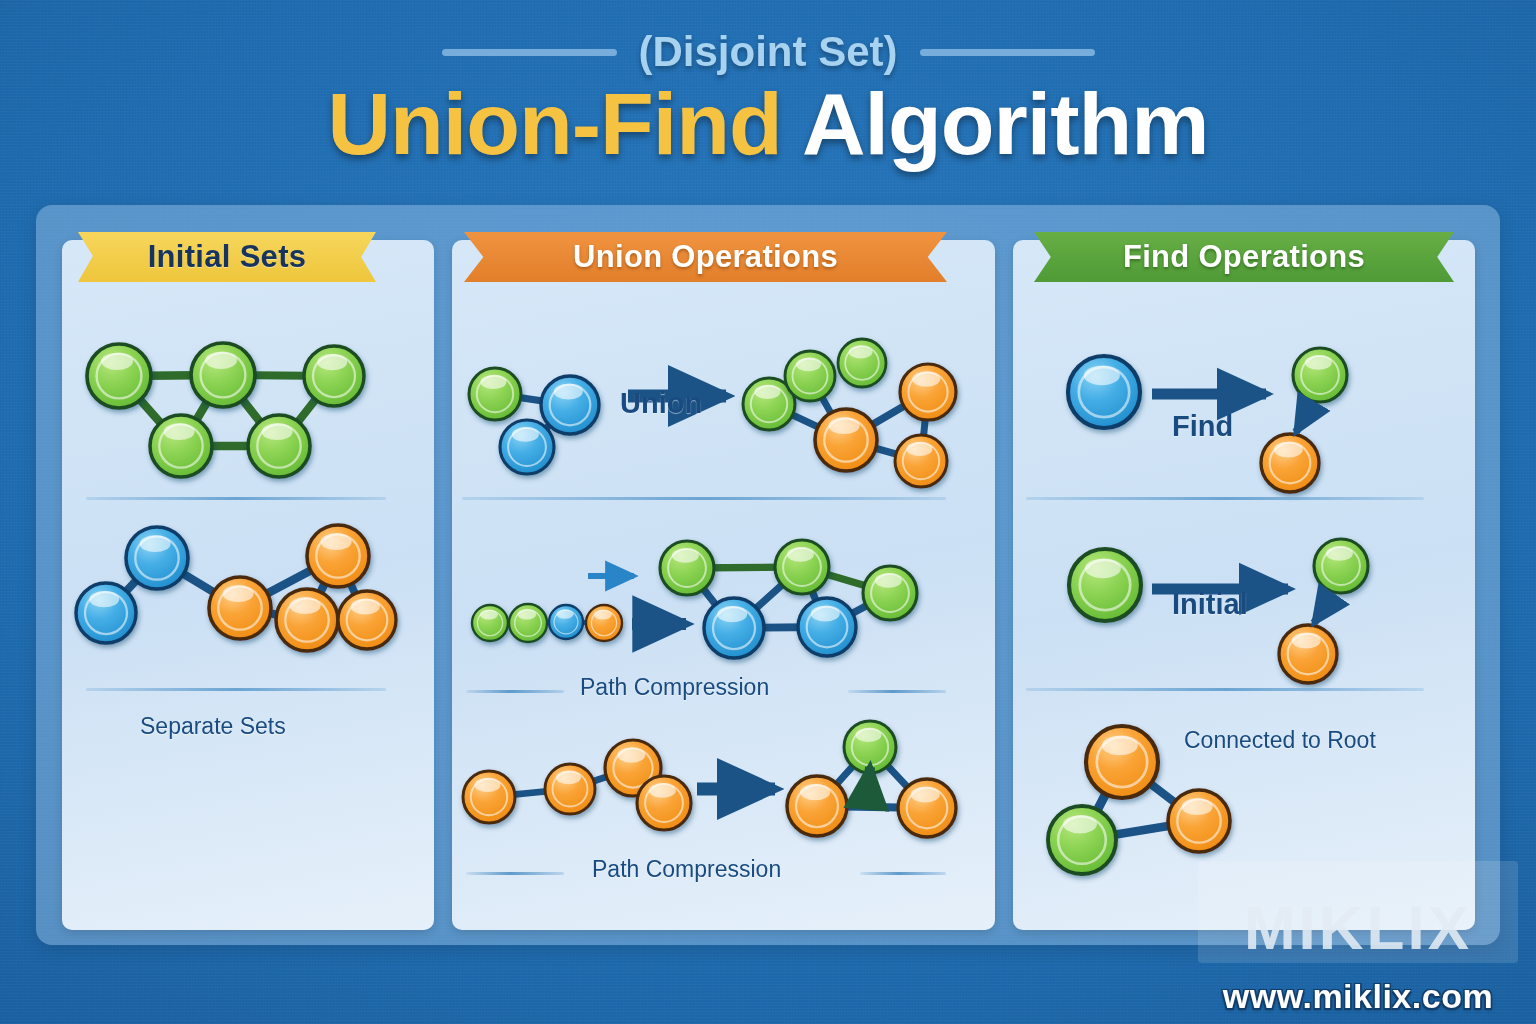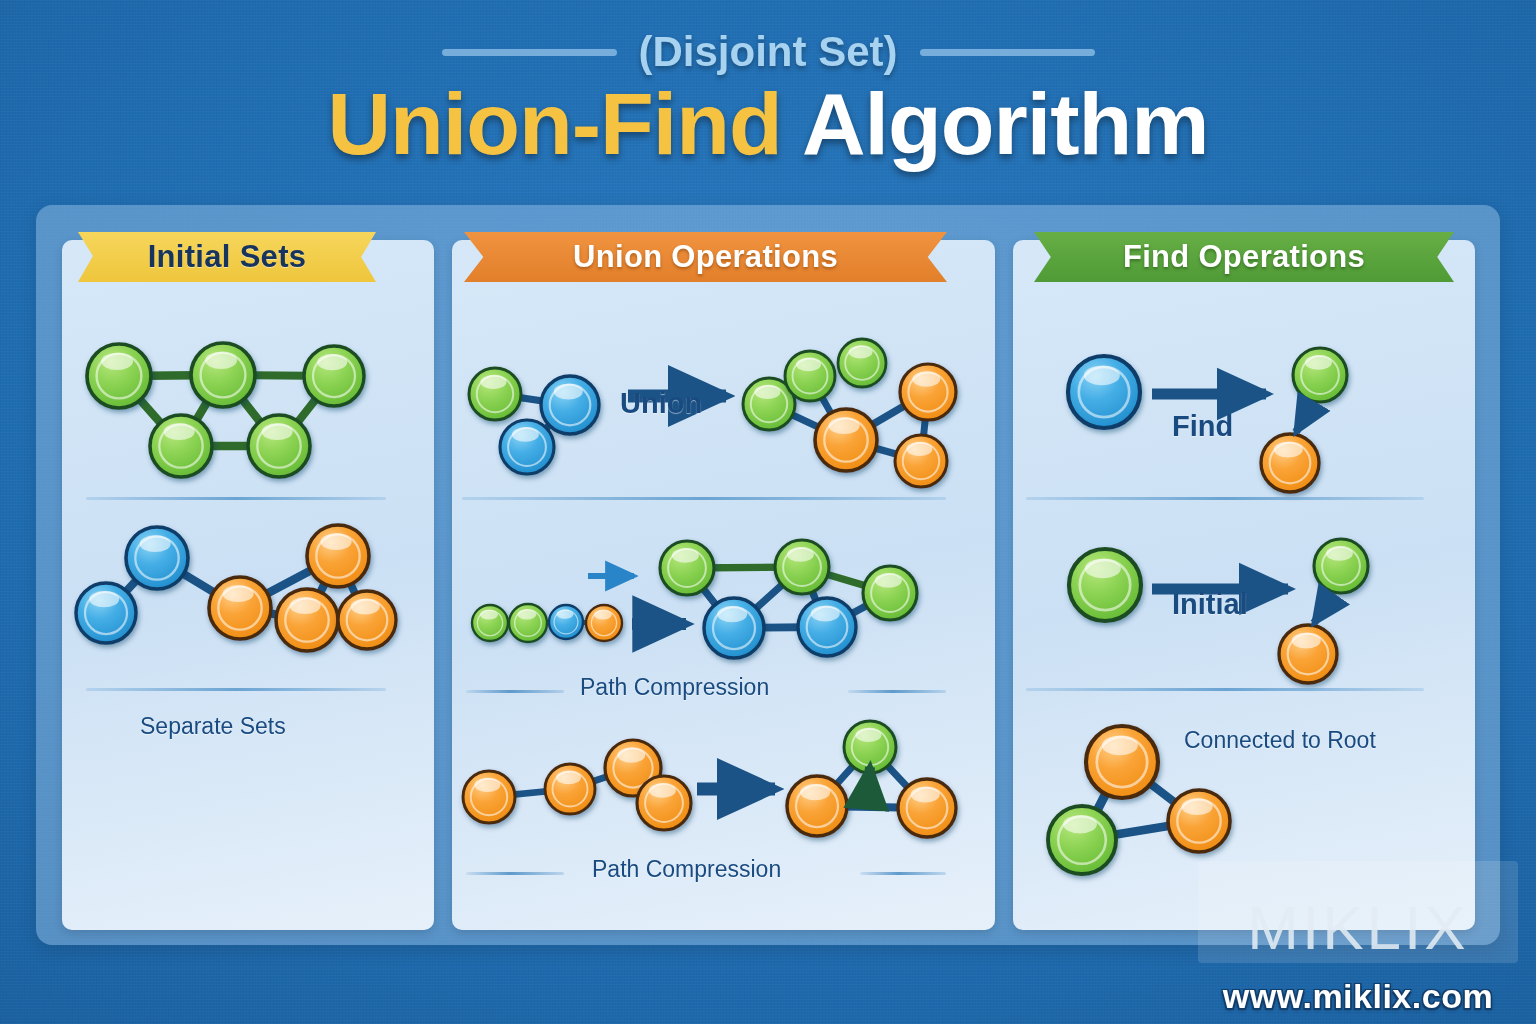--- a/index.html
+++ b/index.html
@@ -157,21 +157,21 @@
     right: 18px; bottom: 8px;
     width: 320px;
     text-align: center;
   }
   #wm-box {
     background: rgba(255,255,255,.13);
     border-radius: 4px;
     padding: 2px 10px 4px;
   }
   #wm-main {
-    font-size: 62px; font-weight: 400; letter-spacing: 3px;
+    font-size: 62px; font-weight: 700; letter-spacing: 3px;
     color: #e3ecf4; opacity: .88;
     line-height: 1.02;
     margin-top: 33px;
   }
   #wm-url {
     font-size: 34px; font-weight: 700; letter-spacing: .5px;
     color: #ffffff;
     margin-top: 14px;
     text-shadow:
       -1.5px -1.5px 0 #123e6b, 1.5px -1.5px 0 #123e6b,

